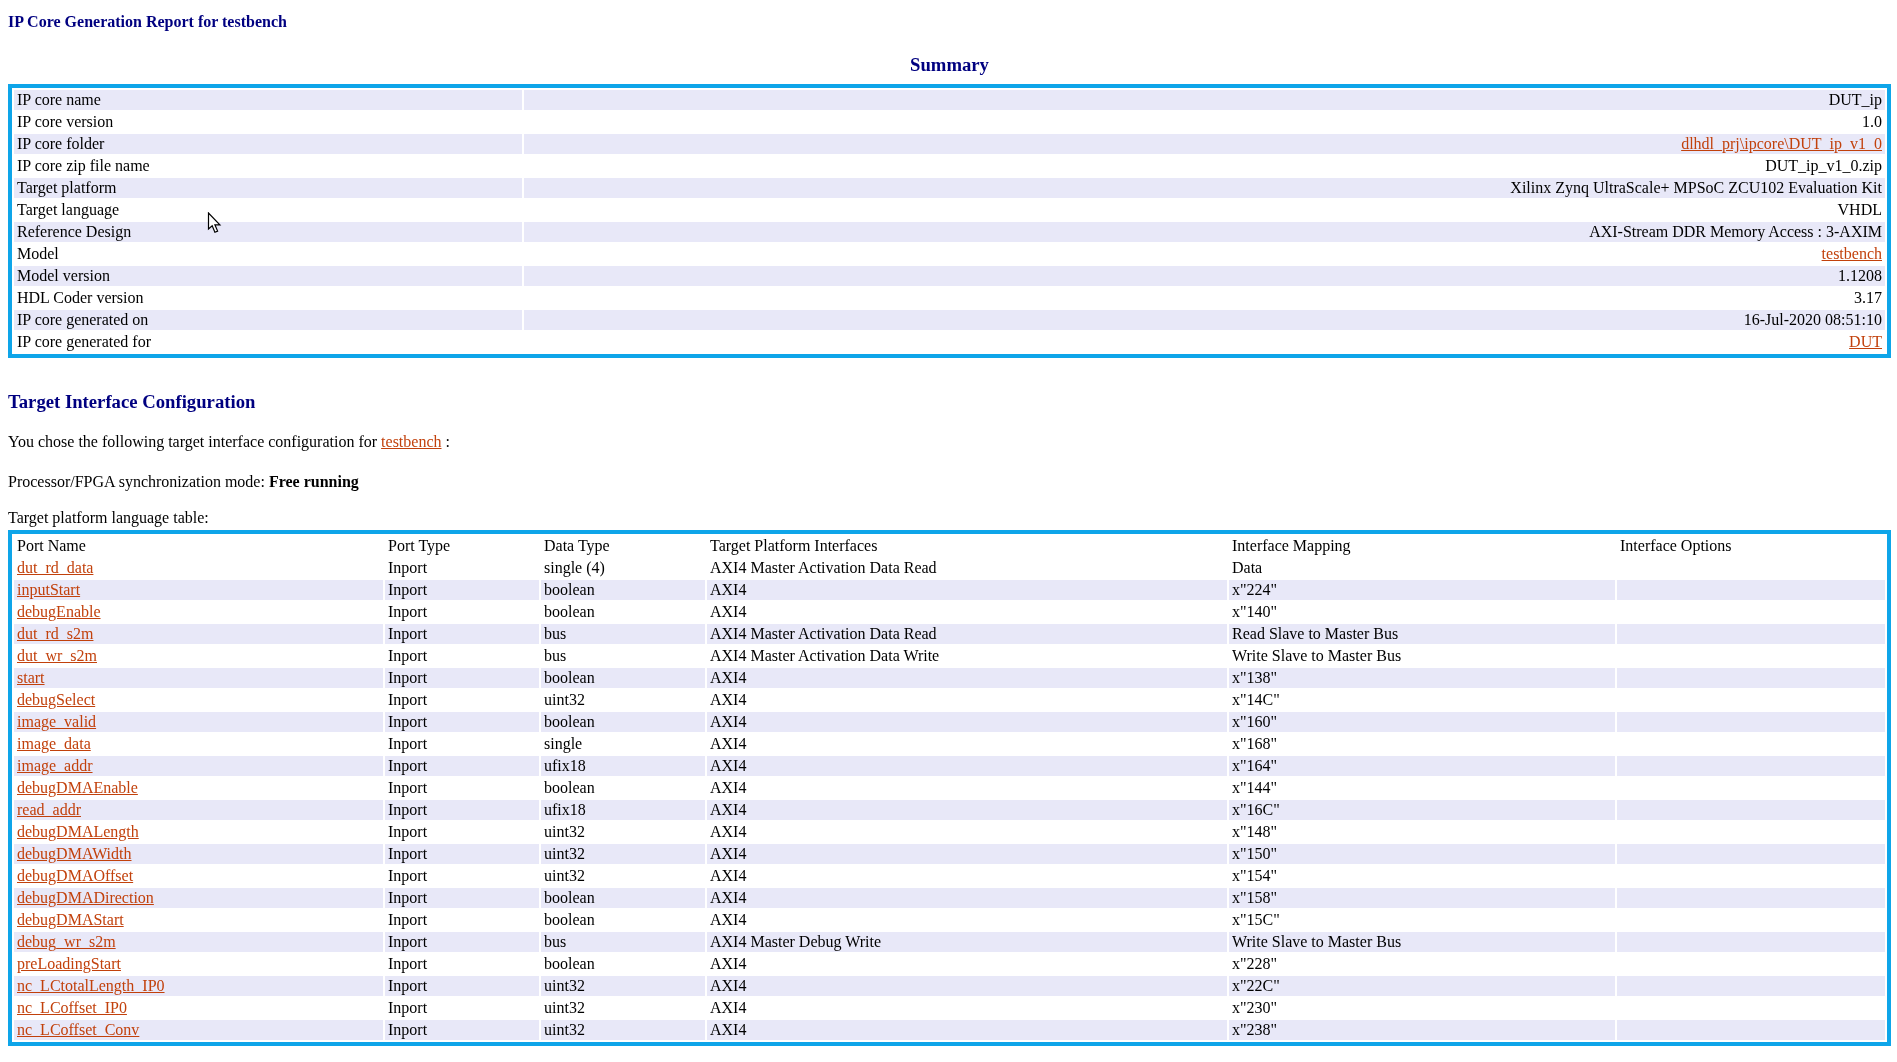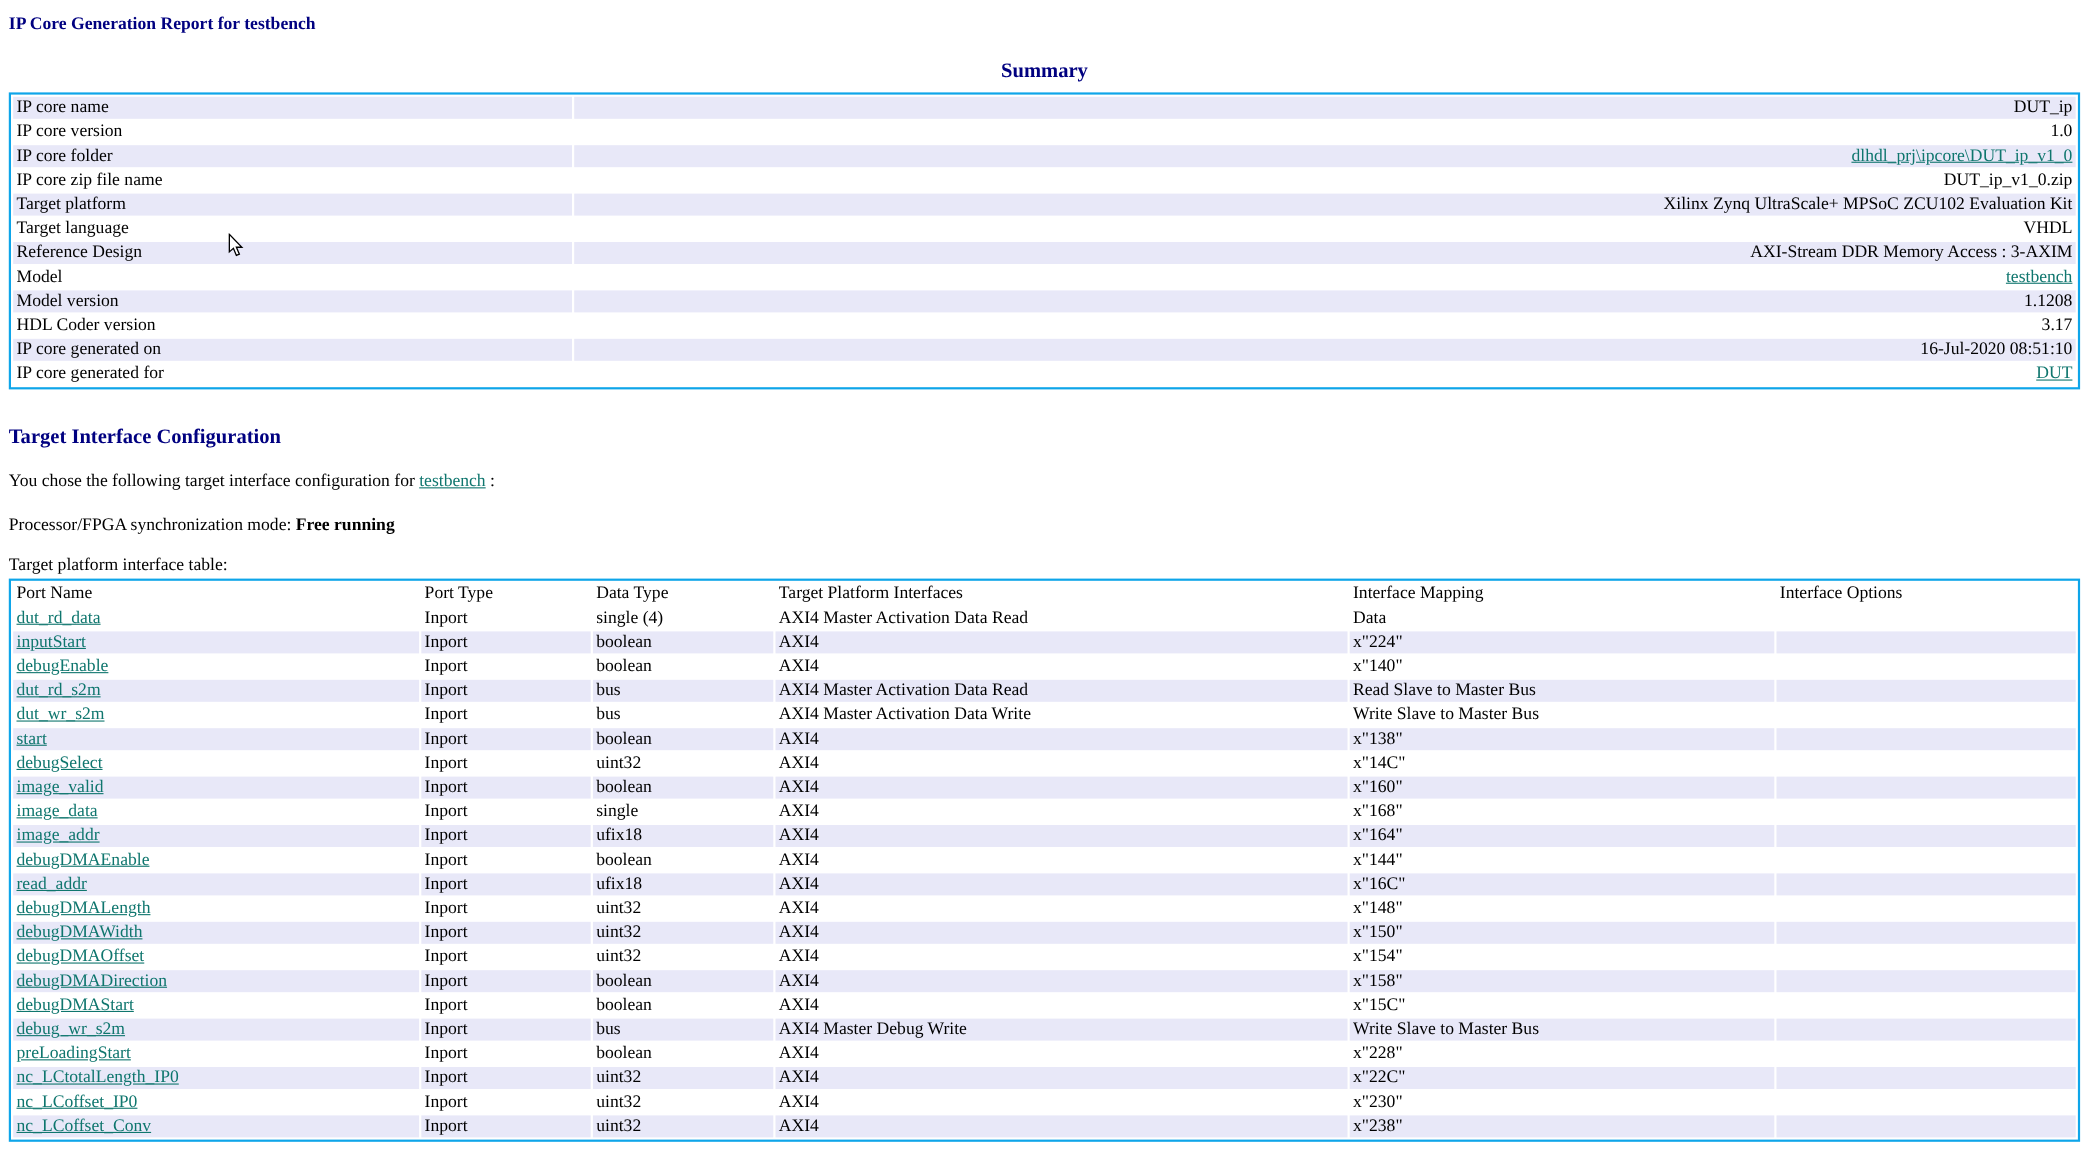--- a/index.html
+++ b/index.html
@@ -15,24 +15,24 @@
   }
   .section-heading{
     font-size:18.7px;line-height:20px;font-weight:bold;color:#000080;
   }
   .h-summary{margin:19px 0 9px 0;text-align:center;}
   .h-tic{margin:34px 0 0 0;}
   p{margin:0;}
   .intro{margin-top:21px;}
   .sync{margin-top:22px;}
   .tbl-caption{margin:18px 0 3px 0;}
-  a{color:#0f766e;text-decoration:underline;cursor:pointer;}
+  a{color:#c2410c;text-decoration:underline;cursor:pointer;}
   table.tbl{
     border-collapse:separate;border-spacing:2px;
-    border:2px solid #0ea5e9;
+    border:4px solid #0ea5e9;
     width:1883px;table-layout:fixed;
   }
   table.tbl td, table.tbl th{
     padding:1px 3px;line-height:18px;font-size:16px;
     overflow:hidden;white-space:nowrap;
   }
   table.tbl th{text-align:left;font-weight:normal;}
   
   table.summary tbody tr:nth-child(odd) td{background:#E8E8F8;}
   table.summary td.val{text-align:right;}
@@ -105,21 +105,21 @@
         </tr>
       </tbody>
   </table>
 
   <h3 class="section-heading h-tic">Target Interface Configuration</h3>
 
   <p class="intro"><span>You chose the following target interface configuration for </span><a href="#">testbench</a><span> :</span></p>
 
   <p class="sync"><span>Processor/FPGA synchronization mode: </span><b>Free running</b></p>
 
-  <p class="tbl-caption">Target platform interface table:</p>
+  <p class="tbl-caption">Target platform language table:</p>
 
   <table class="tbl ports">
     <colgroup>
       <col style="width:369px">
         <col style="width:154px">
         <col style="width:164px">
       <col style="width:520px">
         <col style="width:386px">
         <col>
     </colgroup>

